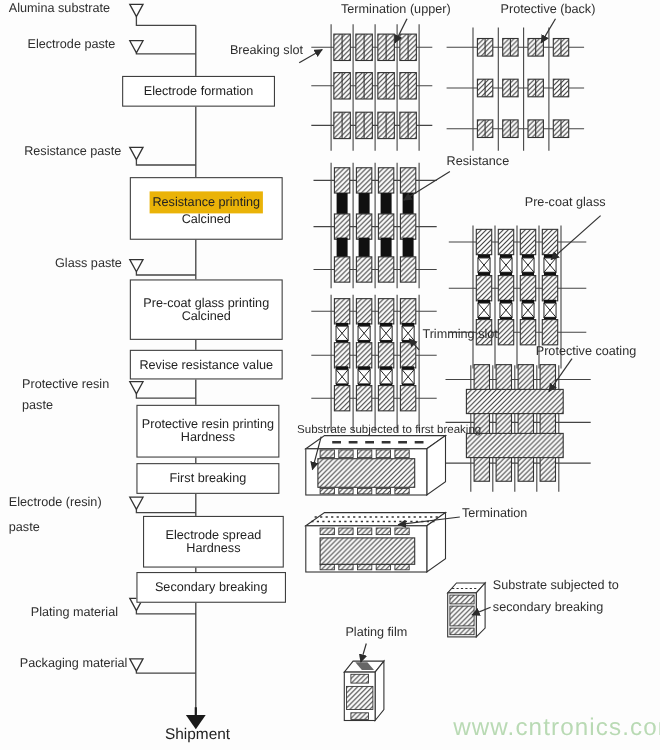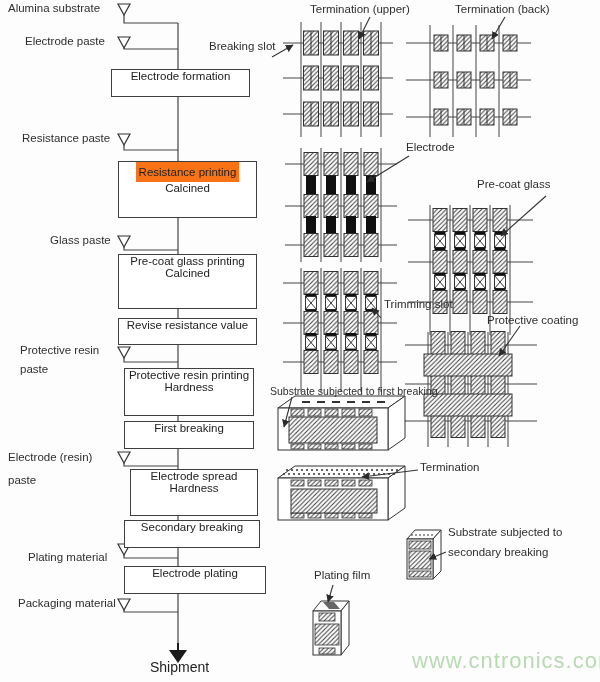--- a/index.html
+++ b/index.html
@@ -2,23 +2,23 @@
 <html><head>
 <meta charset="utf-8">
 <style>
   html,body{margin:0;padding:0;background:#fff;}
   .stage{position:relative;width:600px;height:682px;background:#fdfdfd;
          font-family:"Liberation Sans",sans-serif;color:#333;overflow:hidden;}
   svg.bg{position:absolute;left:0;top:0;z-index:1;}
   .lbl{position:absolute;font-size:11.5px;white-space:nowrap;z-index:3;color:#2e2e2e;}
   .lbl.small{font-size:10.5px;}
   .box{position:absolute;border:1.5px solid #3f3f3f;background:#fff;z-index:2;
-       display:flex;flex-direction:column;align-items:center;justify-content:flex-start;
+       display:flex;flex-direction:column;align-items:center;justify-content:center;
        font-size:11.5px;text-align:center;white-space:nowrap;color:#222;}
-  .hl{background:#f97316;padding:4px 3px;}
+  .hl{background:#eab308;padding:4px 3px;}
   .terminal{position:absolute;font-size:14px;font-weight:normal;z-index:3;color:#222;}
   .wm{position:absolute;font-size:22px;letter-spacing:1px;color:#b9dab4;z-index:3;}
 </style>
 </head>
 <body>
 
 <div class="stage">
 
   <svg class="bg" width="600" height="682" viewBox="0 0 600 682">
     <defs>
@@ -326,30 +326,27 @@
   <div class="box" style="left:124px;top:421px;width:128px;height:26px">
     <span>First breaking</span>
   </div>
   <div class="box" style="left:130px;top:469px;width:126px;height:45px">
     <span>Electrode spread</span>
     <span>Hardness</span>
   </div>
   <div class="box" style="left:124px;top:520px;width:134px;height:26px">
     <span>Secondary breaking</span>
   </div>
-  <div class="box" style="left:124px;top:566px;width:140px;height:26px">
-    <span>Electrode plating</span>
-  </div>
 
   <span class="terminal" style="left:150px;top:659px">Shipment</span>
 
   <span class="lbl" style="left:310px;top:3px">Termination (upper)</span>
-  <span class="lbl" style="left:455px;top:3px">Termination (back)</span>
+  <span class="lbl" style="left:455px;top:3px">Protective (back)</span>
   <span class="lbl" style="left:209px;top:40px">Breaking slot</span>
-  <span class="lbl" style="left:406px;top:141px">Electrode</span>
+  <span class="lbl" style="left:406px;top:141px">Resistance</span>
   <span class="lbl" style="left:477px;top:178px">Pre-coat glass</span>
   <span class="lbl" style="left:384px;top:298px">Trimming slot</span>
   <span class="lbl" style="left:487px;top:314px">Protective coating</span>
   <span class="lbl small" style="left:270px;top:385px">Substrate subjected to first breaking</span>
   <span class="lbl" style="left:420px;top:461px">Termination</span>
   <span class="lbl" style="left:448px;top:526px">Substrate subjected to</span>
   <span class="lbl" style="left:448px;top:546px">secondary breaking</span>
   <span class="lbl" style="left:314px;top:569px">Plating film</span>
 
   <span class="wm" style="left:412px;top:648px">www.cntronics.com</span>

